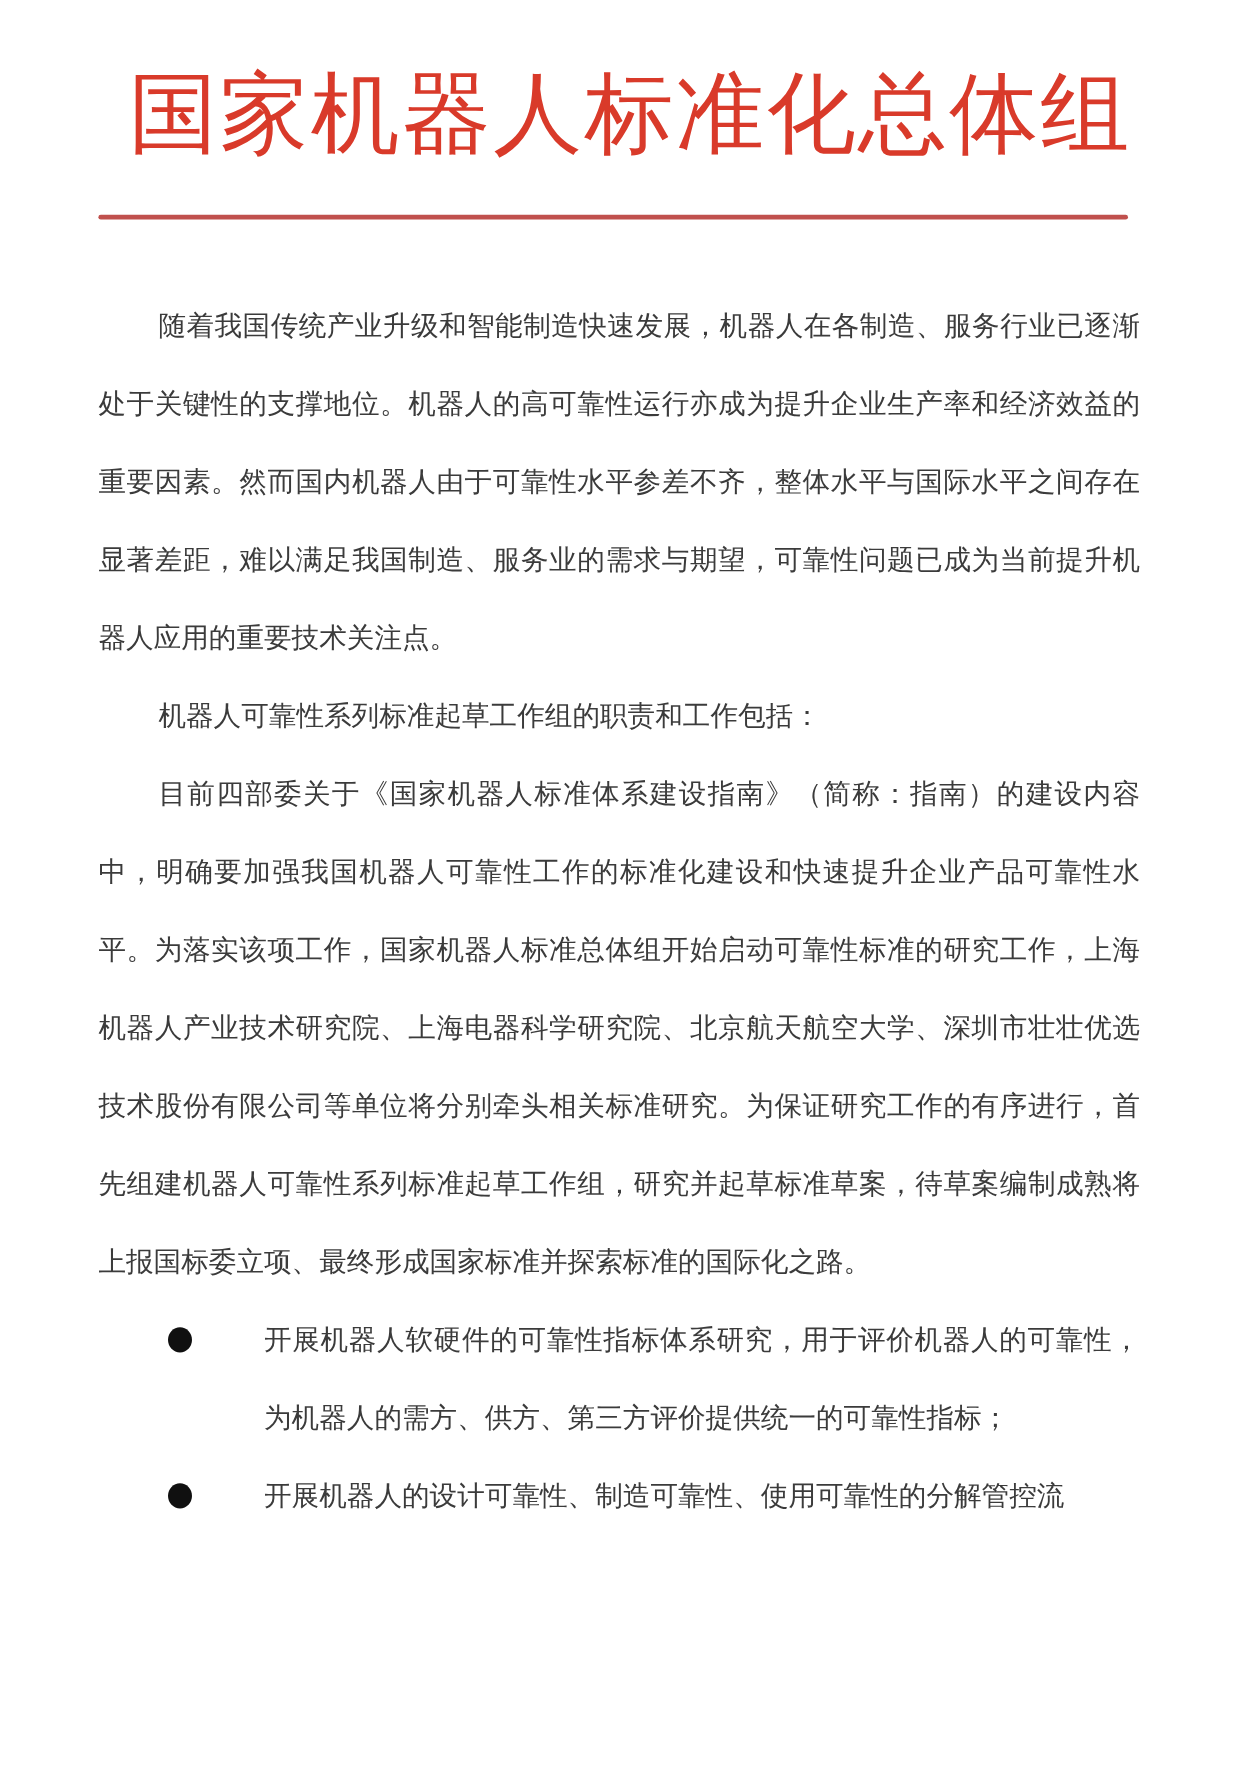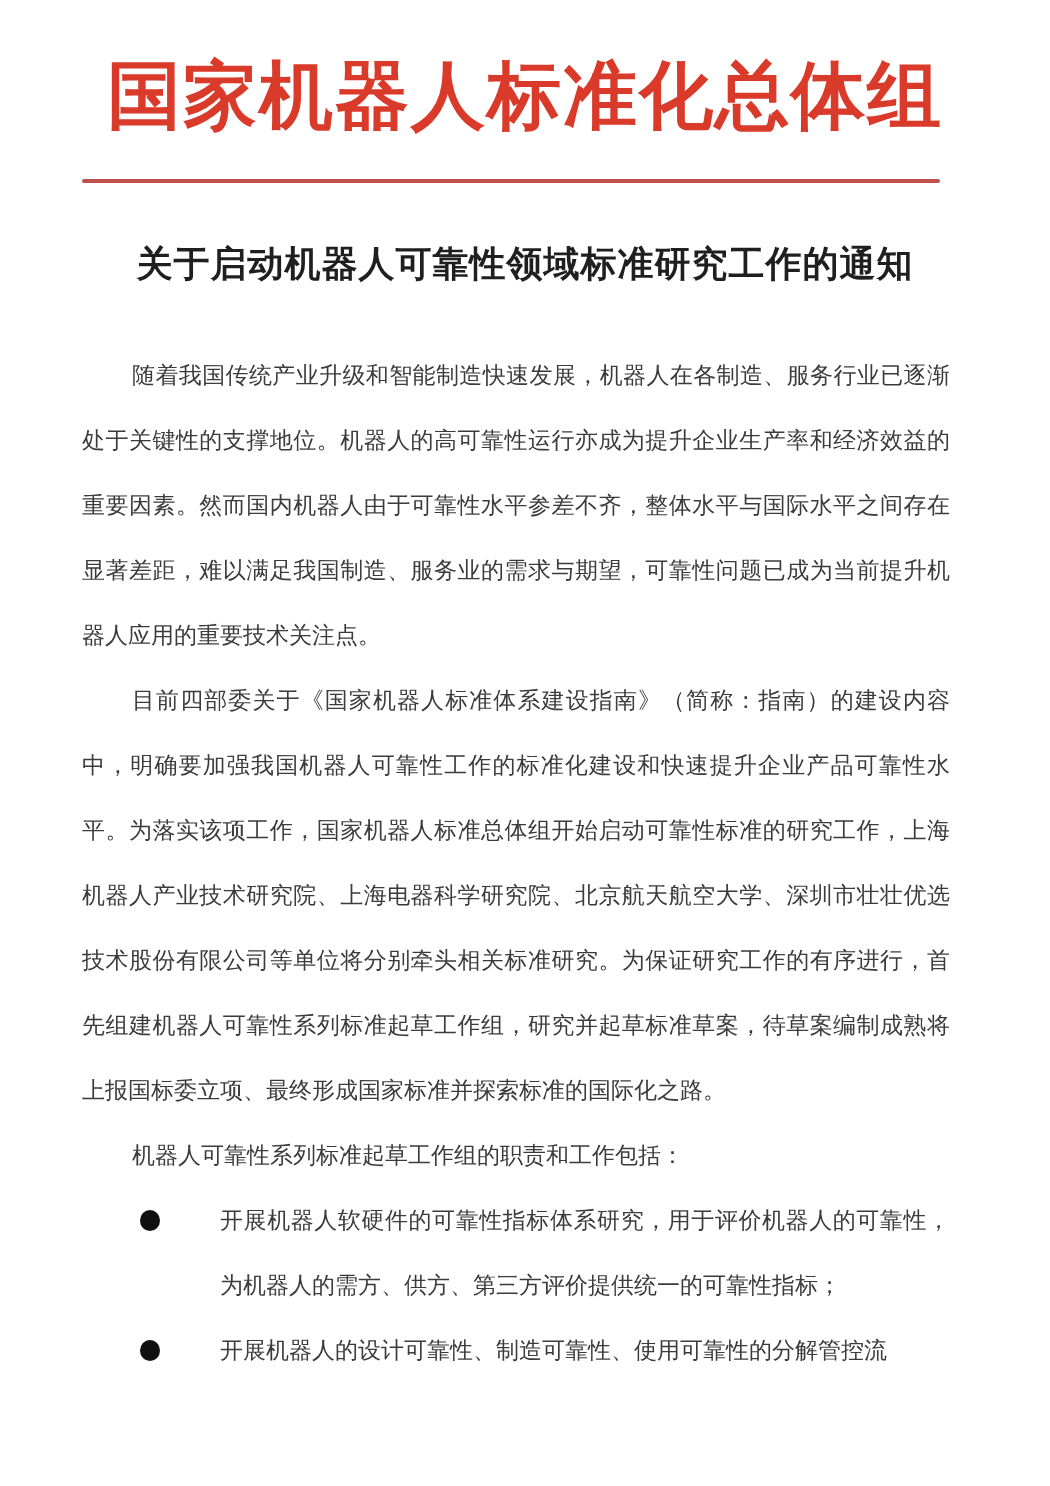--- a/index.html
+++ b/index.html
@@ -9,21 +9,21 @@
     height: 1486px;
     margin: 0 auto;
     background: #ffffff;
     overflow: hidden;
     font-family: "Liberation Serif", "DejaVu Serif", serif;
   }
   .org-header {
     padding-top: 50px;
     text-align: center;
     font-size: 74px;
-    font-weight: bold;
+    font-weight: normal;
     letter-spacing: 2px;
     color: #d93a2a;
     line-height: 1.25;
     white-space: nowrap;
   }
   .red-rule {
     margin: 36px 0 0 82px;
     width: 858px;
     height: 4px;
     background: #c0504d;
@@ -73,29 +73,28 @@
 </style>
 </head>
 <body>
 
 <div class="page">
 
   <div class="org-header">国家机器人标准化总体组</div>
 
   <div class="red-rule"></div>
 
-  <div class="doc-title">关于启动机器人可靠性领域标准研究工作的通知</div>
 
   <div class="body-text">
 
     <p>随着我国传统产业升级和智能制造快速发展，机器人在各制造、服务行业已逐渐处于关键性的支撑地位。机器人的高可靠性运行亦成为提升企业生产率和经济效益的重要因素。然而国内机器人由于可靠性水平参差不齐，整体水平与国际水平之间存在显著差距，难以满足我国制造、服务业的需求与期望，可靠性问题已成为当前提升机器人应用的重要技术关注点。</p>
 
+    <p>机器人可靠性系列标准起草工作组的职责和工作包括：</p>
+
     <p>目前四部委关于《国家机器人标准体系建设指南》（简称：指南）的建设内容中，明确要加强我国机器人可靠性工作的标准化建设和快速提升企业产品可靠性水平。为落实该项工作，国家机器人标准总体组开始启动可靠性标准的研究工作，上海机器人产业技术研究院、上海电器科学研究院、北京航天航空大学、深圳市壮壮优选技术股份有限公司等单位将分别牵头相关标准研究。为保证研究工作的有序进行，首先组建机器人可靠性系列标准起草工作组，研究并起草标准草案，待草案编制成熟将上报国标委立项、最终形成国家标准并探索标准的国际化之路。</p>
-
-    <p>机器人可靠性系列标准起草工作组的职责和工作包括：</p>
 
     <ul class="bullet-list">
       <li>
         <span class="dot"></span>
         <span>开展机器人软硬件的可靠性指标体系研究，用于评价机器人的可靠性，为机器人的需方、供方、第三方评价提供统一的可靠性指标；</span>
       </li>
       <li>
         <span class="dot"></span>
         <span>开展机器人的设计可靠性、制造可靠性、使用可靠性的分解管控流</span>
       </li>

